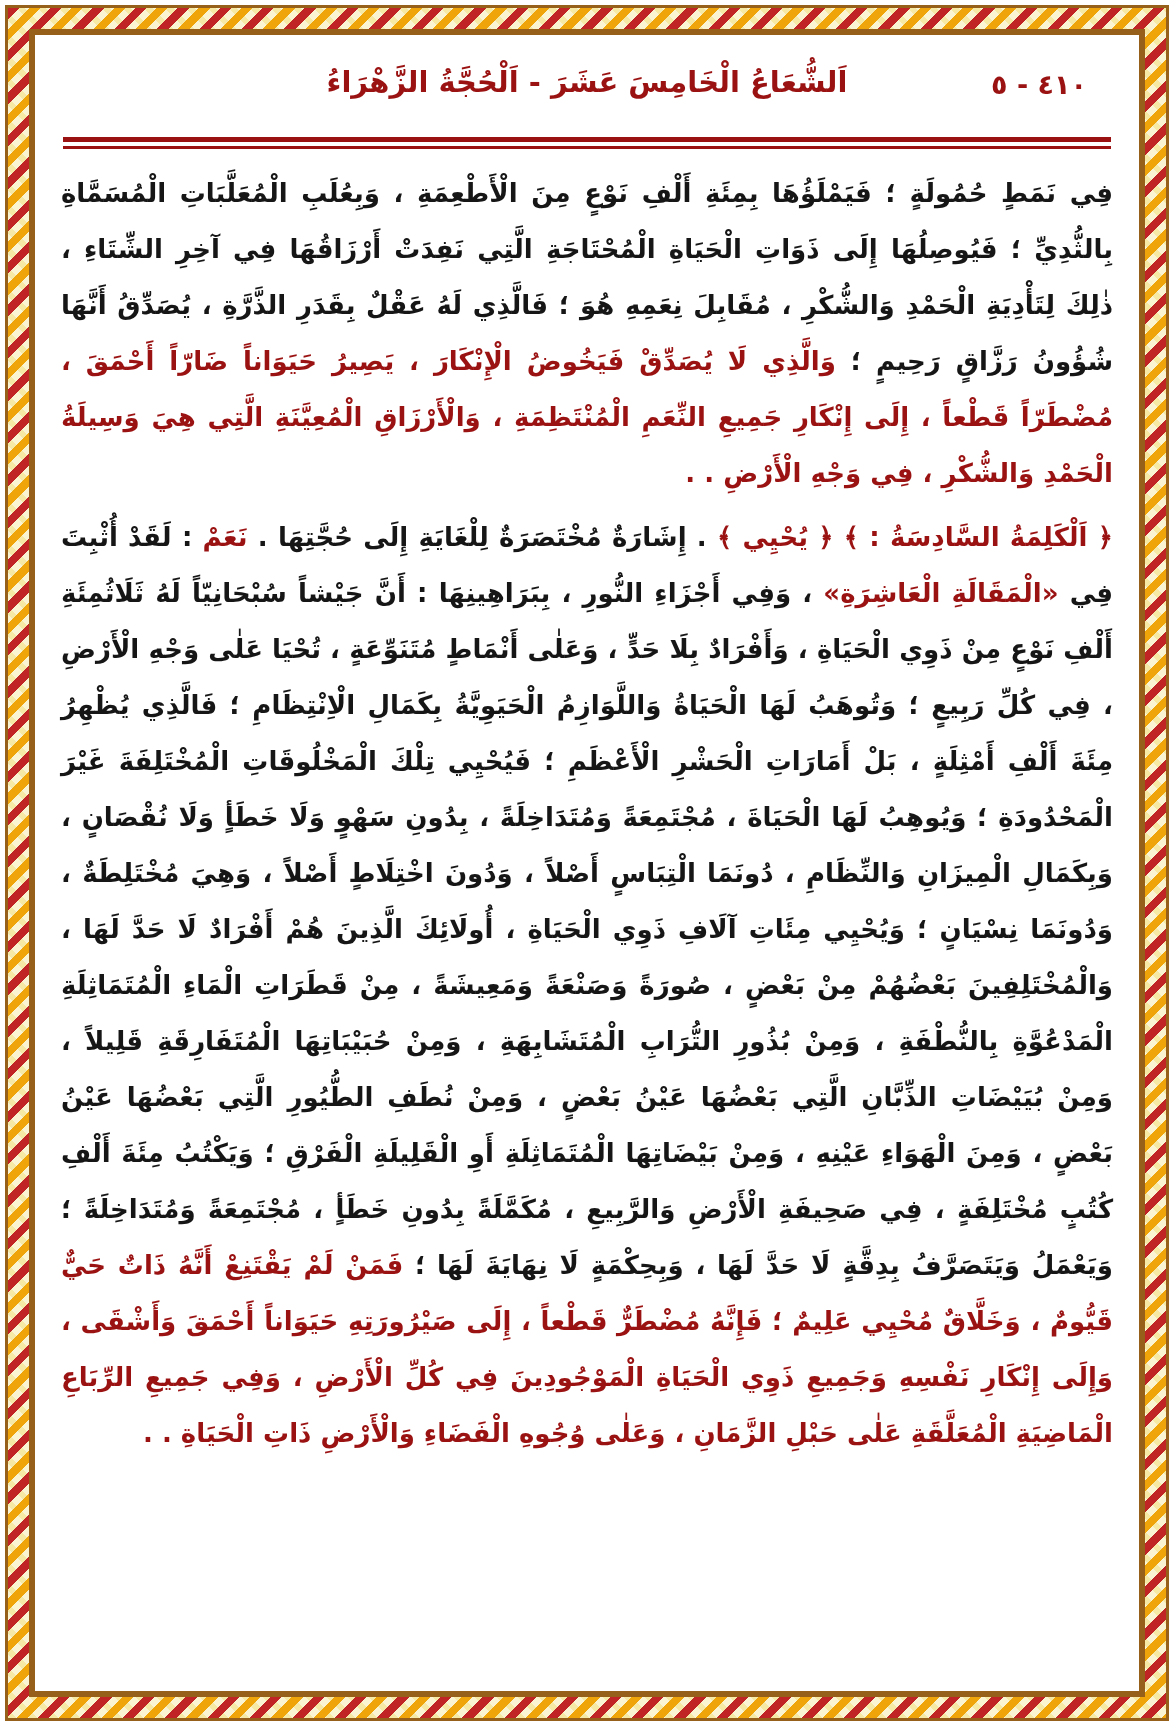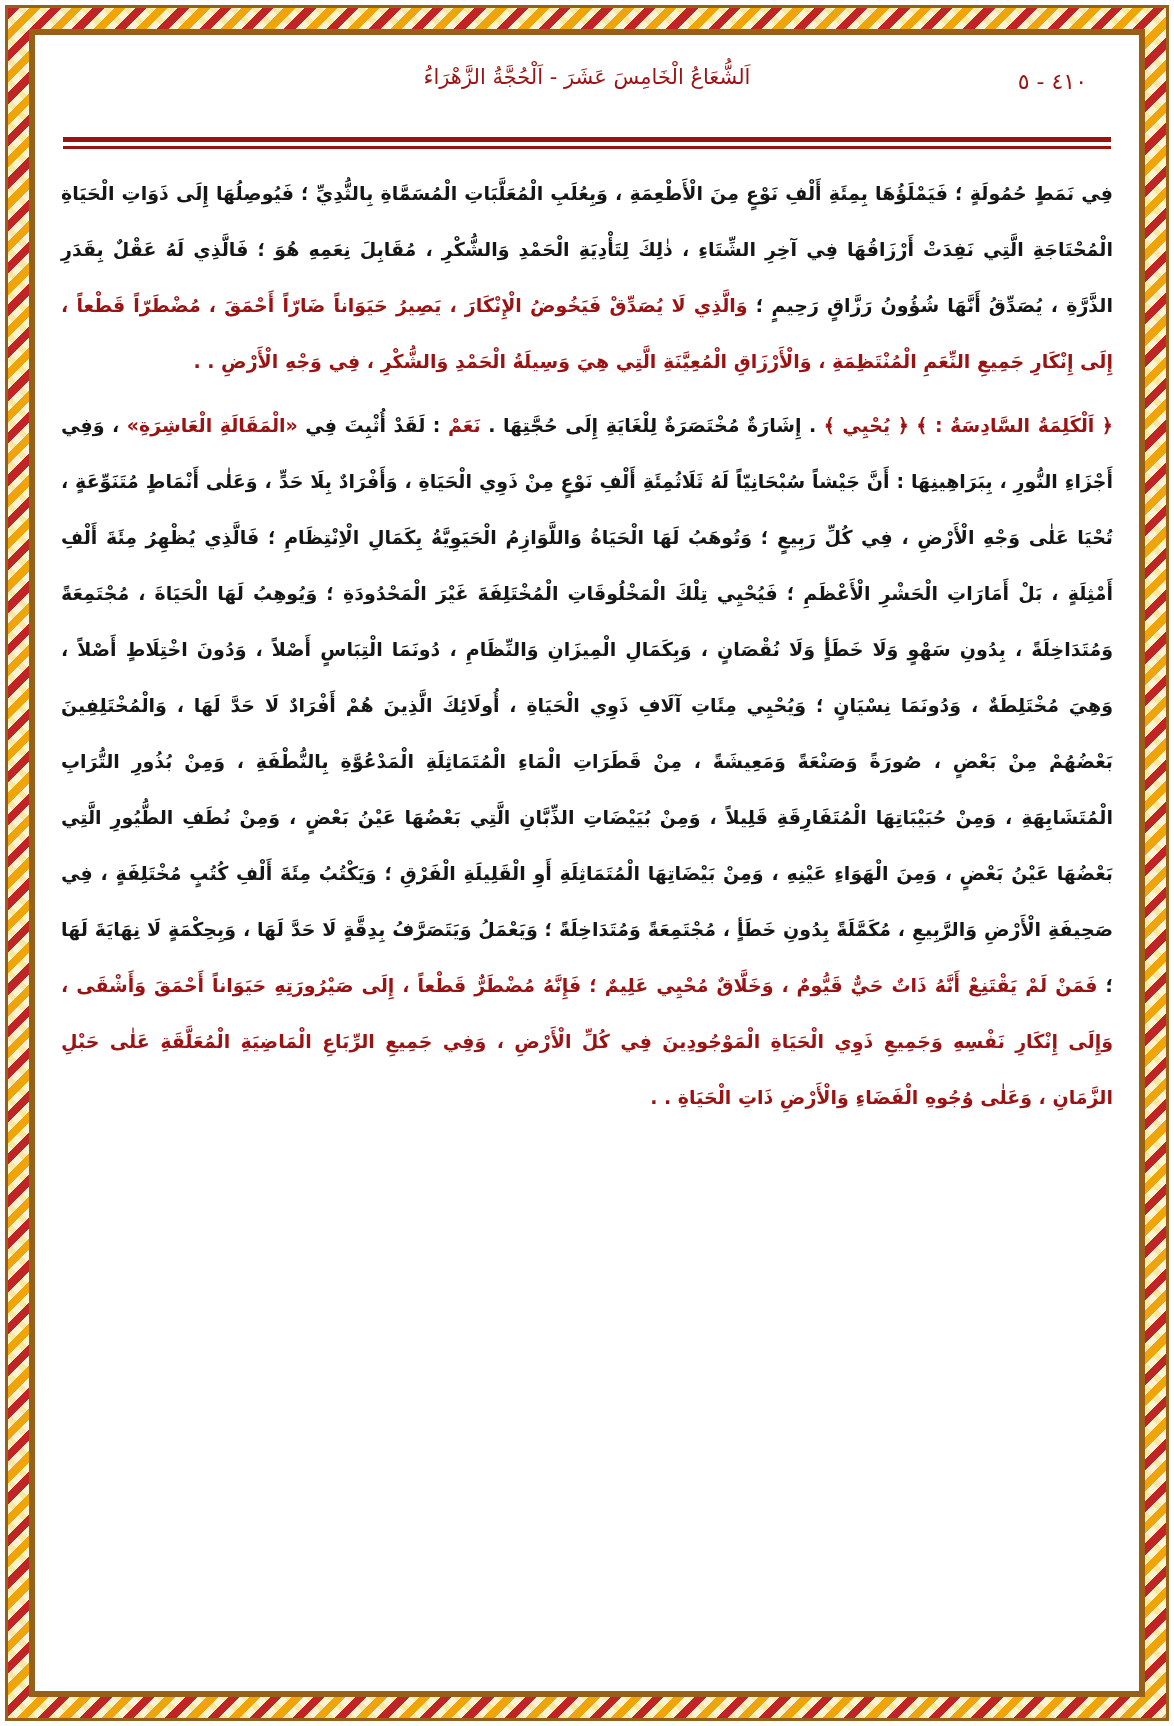--- a/index.html
+++ b/index.html
@@ -24,37 +24,37 @@
     height:100%;box-sizing:border-box;
     border:6px solid #96601a;
     background:#ffffff;
     padding:14px 26px 0 26px;
     overflow:hidden;
   }
   .header{position:relative;height:88px;}
   .page-title{
     position:absolute;left:120px;right:120px;top:16px;
     text-align:center;direction:rtl;
-    color:#9b1212;font-weight:normal;font-size:21px;letter-spacing:0;
+    color:#9b1212;font-weight:bold;font-size:29px;letter-spacing:0;
   }
   .page-number{
     position:absolute;right:26px;top:20px;
-    direction:rtl;color:#9b1212;font-weight:normal;font-size:22px;
+    direction:rtl;color:#9b1212;font-weight:bold;font-size:27px;
   }
   .header-rule{
     height:4px;
     border-top:5px solid #9b1212;
     border-bottom:3px solid #9b1212;
     margin:0 2px;
   }
   .body-text{margin-top:16px;}
   .para{
     direction:rtl;text-align:justify;
     margin:0;color:#161616;
-    font-weight:bold;font-size:19px;line-height:56px;
+    font-weight:bold;font-size:26px;line-height:56px;
   }
   .para-sixth{margin-top:8px;}
   .para-seventh{margin-top:24px;text-indent:26px;}
   .seg-red{color:#9b1212;}
   .seg-black{color:#161616;}
 </style>
 </head>
 <body>
 
 <div class="page">

